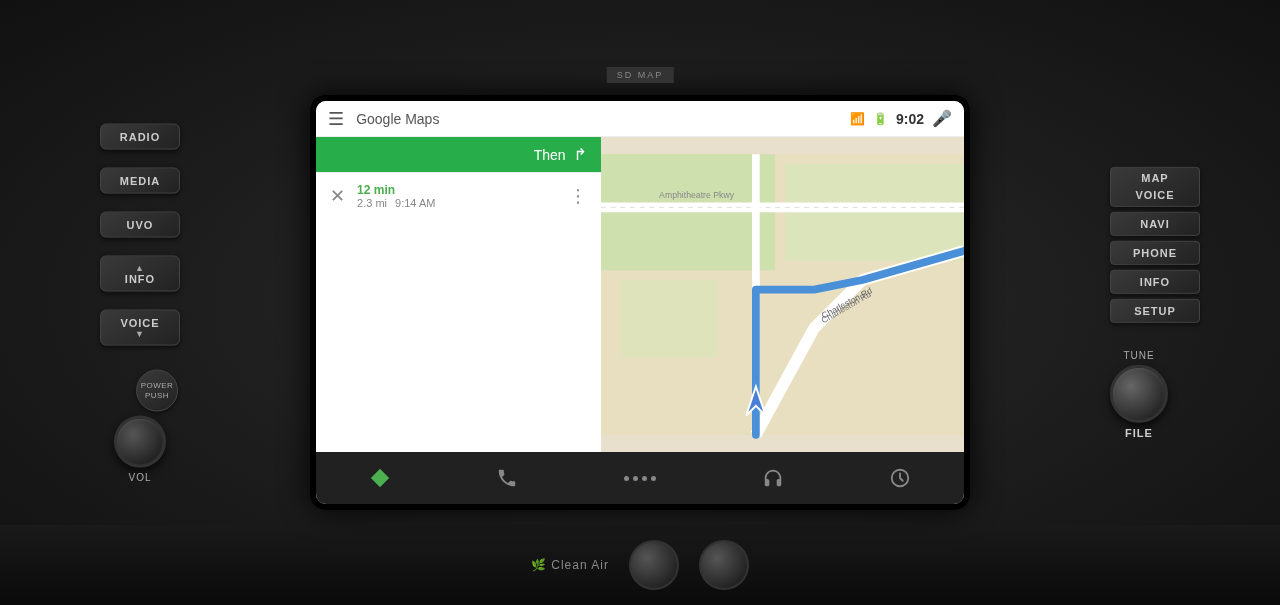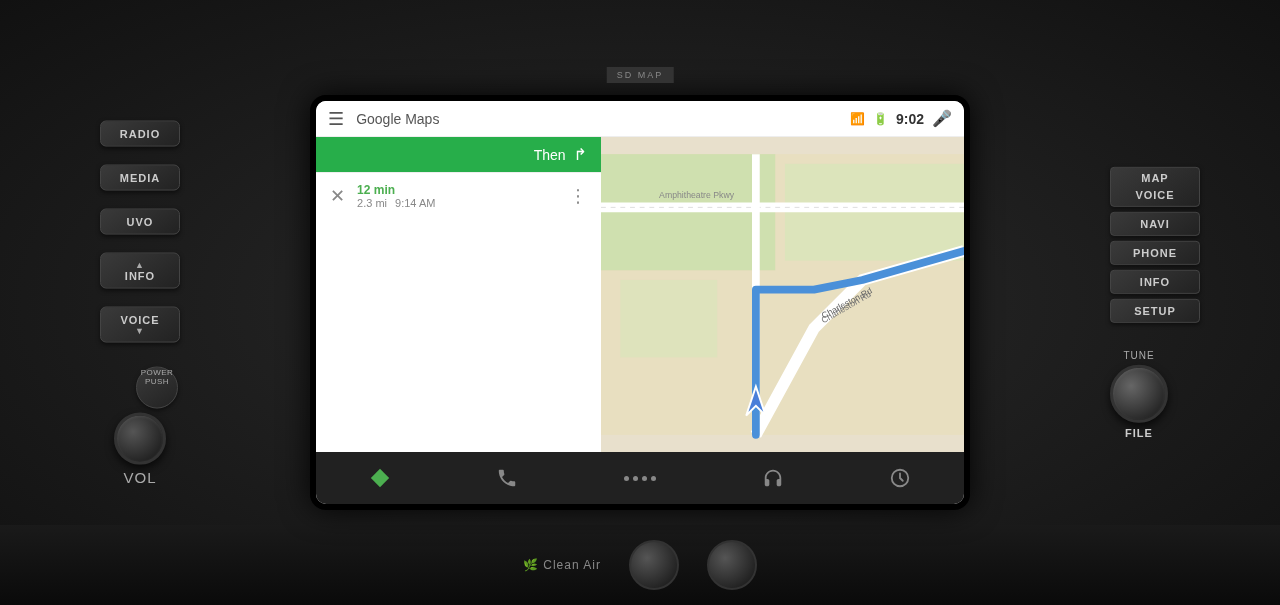--- a/index.html
+++ b/index.html
@@ -84,21 +84,21 @@
       height: 52px;
       border-radius: 50%;
       background: radial-gradient(circle at 35% 35%, #555, #111);
       border: 3px solid #333;
       box-shadow: 0 4px 8px rgba(0,0,0,0.7), inset 0 1px 3px rgba(255,255,255,0.1);
       cursor: pointer;
     }
 
     .vol-label {
       color: #aaa;
-      font-size: 15px;
+      font-size: 10px;
       letter-spacing: 1px;
     }
 
     
     .right-panel {
       position: absolute;
       right: 80px;
       top: 50%;
       transform: translateY(-50%);
       display: flex;
@@ -427,21 +427,21 @@
     .car-bottom {
       position: absolute;
       bottom: 0;
       left: 0;
       right: 0;
       height: 80px;
       background: linear-gradient(to bottom, #1a1a1a, #0a0a0a);
       display: flex;
       align-items: center;
       justify-content: center;
-      gap: 28px;
+      gap: 20px;
     }
 
     .clean-air-icon {
       color: #888;
       font-size: 12px;
       letter-spacing: 1px;
     }
 
     .vent-knob {
       width: 50px;
@@ -451,21 +451,21 @@
       border: 2px solid #333;
     }
 
     .power-btn {
       background: linear-gradient(145deg, #3a3a3a, #222);
       border: 1px solid #444;
       border-radius: 50%;
       width: 42px;
       height: 42px;
       display: flex;
-      align-items: flex-start;
+      align-items: center;
       justify-content: center;
       cursor: pointer;
       box-shadow: 0 2px 4px rgba(0,0,0,0.5);
       margin-top: 2px;
       margin-left: 34px;
     }
 
     .power-label {
       color: #aaa;
       font-size: 8px;

